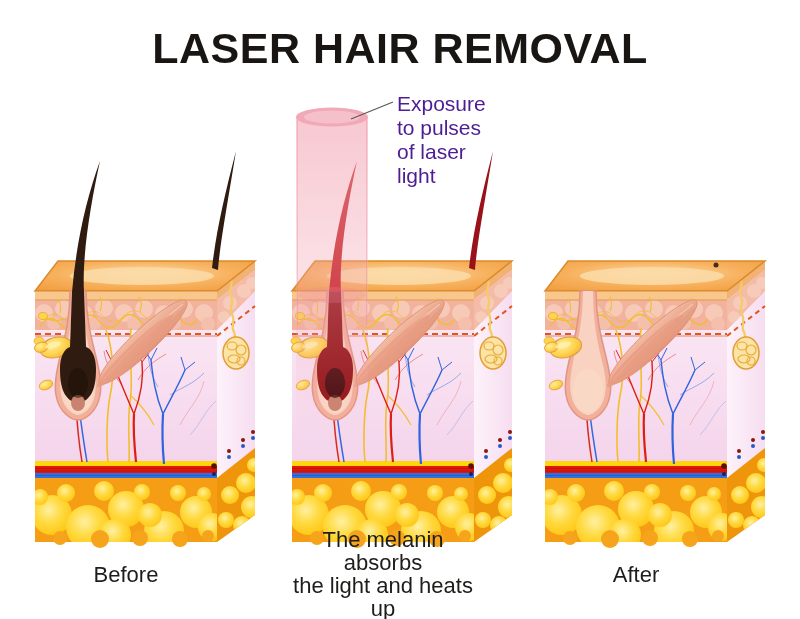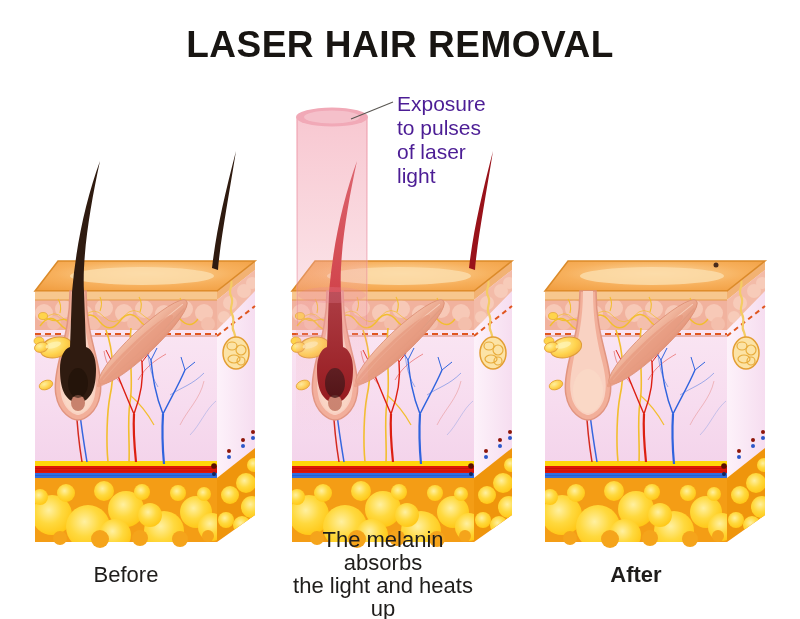--- a/index.html
+++ b/index.html
@@ -1,26 +1,26 @@
 <!DOCTYPE html>
 <html><head>
 <meta charset="utf-8">
 <style>
   html,body{margin:0;padding:0;background:#fff;}
   .stage{position:relative;width:800px;height:619px;background:#fff;overflow:hidden;
          font-family:"Liberation Sans",sans-serif;}
   .title{position:absolute;left:0;top:24px;width:800px;text-align:center;
-         font-size:37px;font-weight:bold;letter-spacing:.5px;color:#181512;}
+         font-size:43px;font-weight:bold;letter-spacing:.5px;color:#181512;}
   .panel{position:absolute;top:95px;width:235px;height:460px;}
   .panel svg{display:block;width:235px;height:460px;}
   #panel-before{left:30px;} #panel-during{left:287px;} #panel-after{left:540px;}
   .caption{position:absolute;top:549px;height:50px;width:182px;
            display:flex;align-items:center;justify-content:center;text-align:center;
            font-size:22px;line-height:23px;color:#1f1d1b;white-space:pre-line;}
-  #caption-before{left:35px;} #caption-during{left:292px;} #caption-after{left:545px;font-weight:bold;}
+  #caption-before{left:35px;} #caption-during{left:292px;} #caption-after{left:545px;}
   .annotation{position:absolute;left:397px;top:92px;width:130px;
               font-size:21px;line-height:24px;color:#4c1d95;white-space:pre-line;}
   .defs-svg{position:absolute;width:0;height:0;overflow:hidden;}
 </style>
 </head>
 <body>
 
 <div class="stage">
 
   <svg class="defs-svg" aria-hidden="true">

